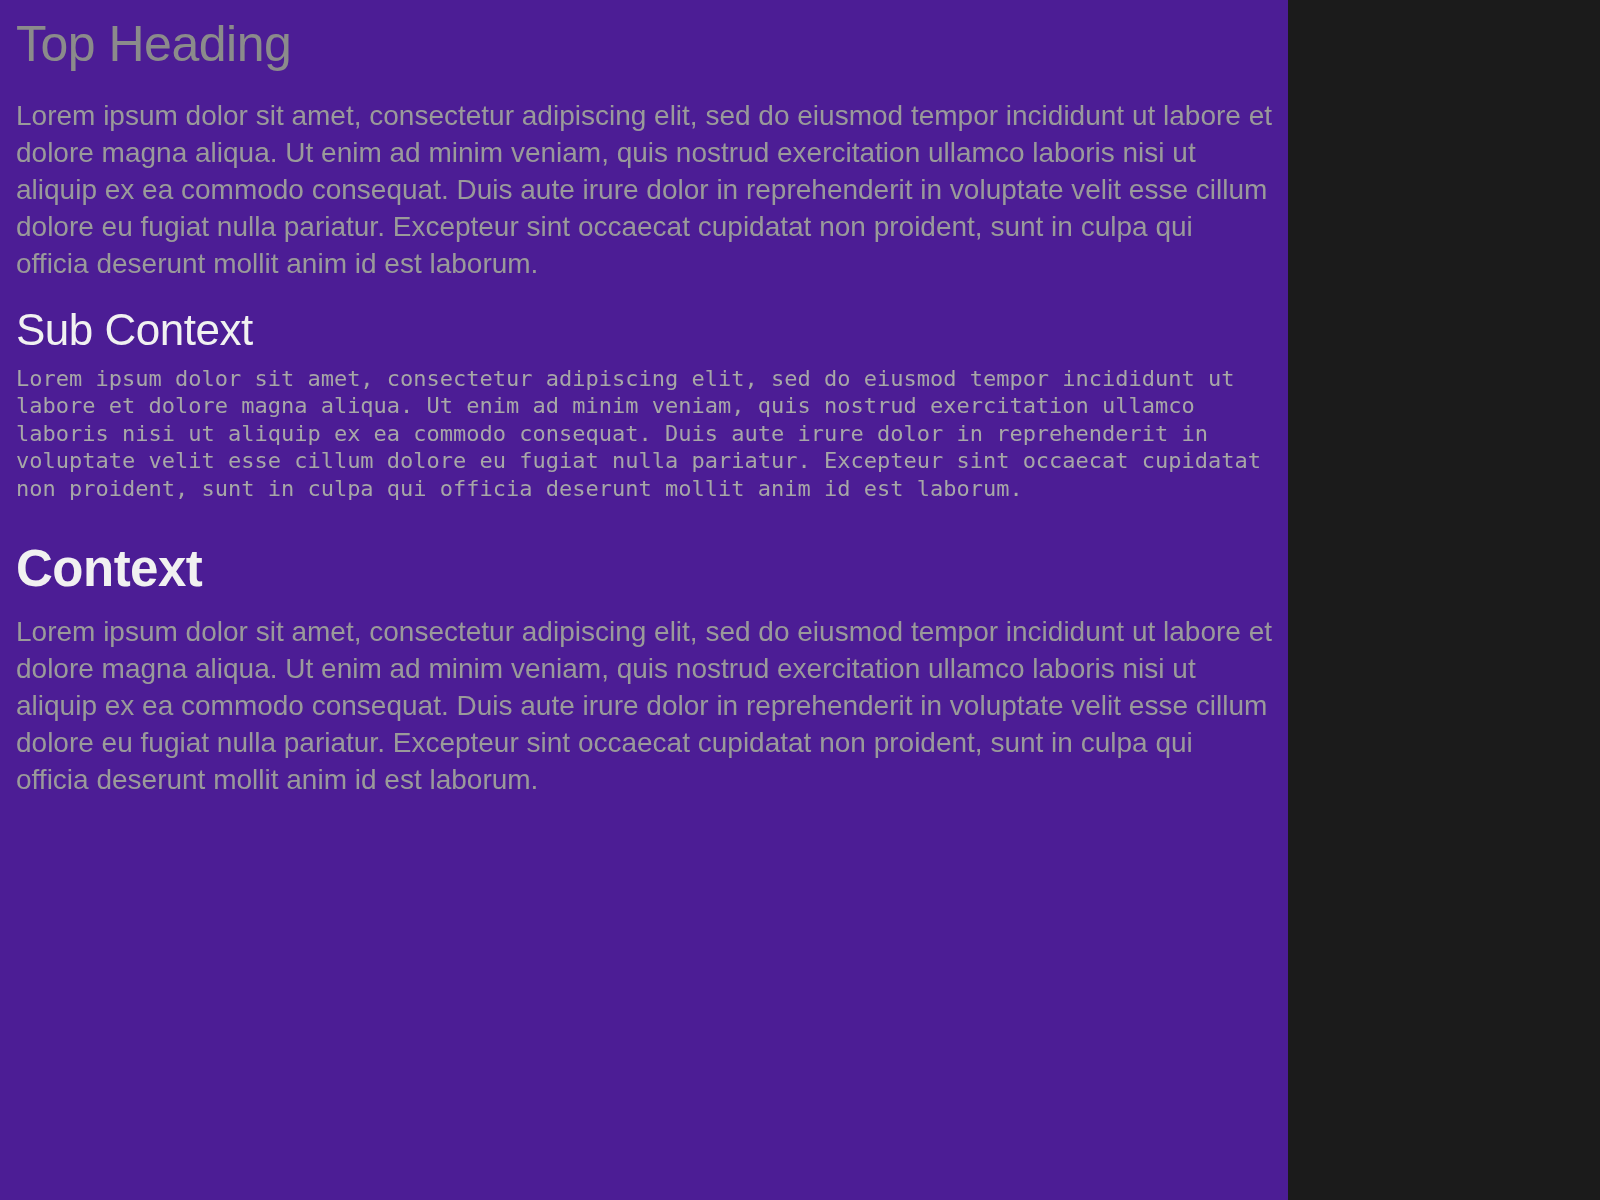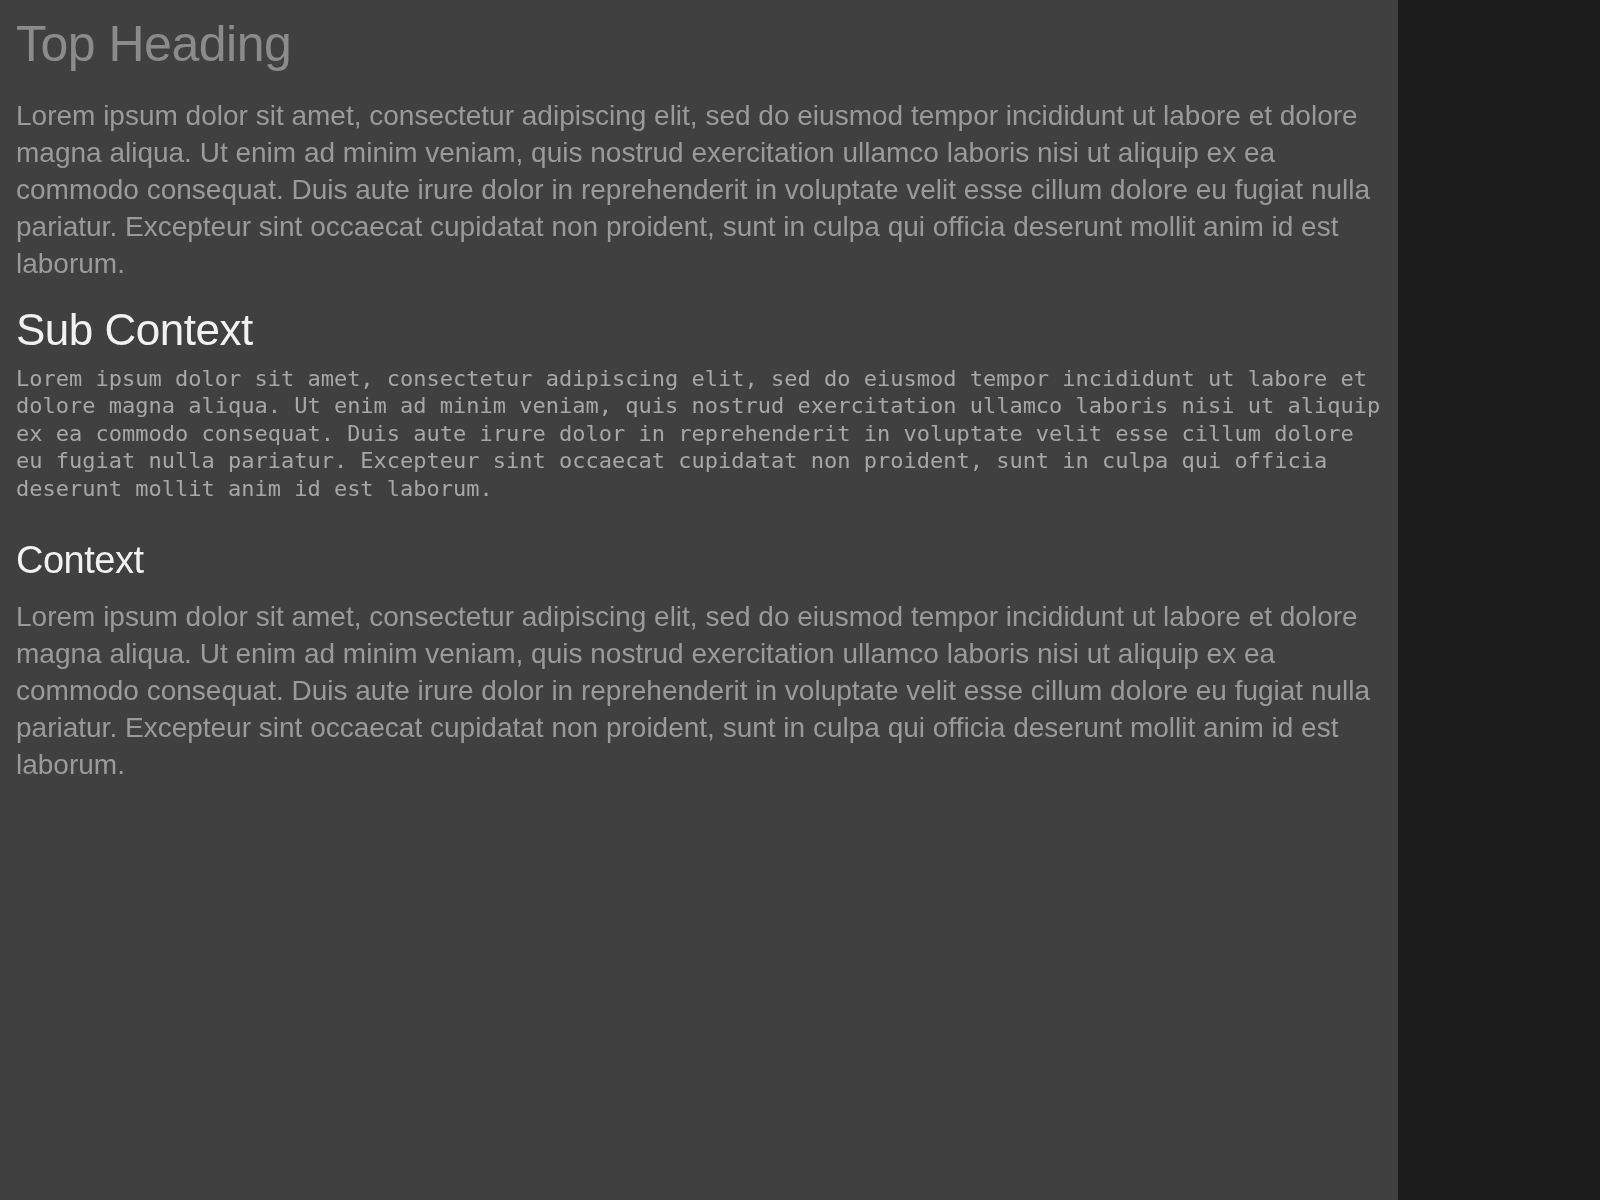--- a/index.html
+++ b/index.html
@@ -8,24 +8,24 @@
     width: 100%;
     height: 100%;
   }
   body {
     background: #1b1b1b;
     font-family: "Liberation Sans", sans-serif;
     -webkit-font-smoothing: antialiased;
   }
   .page {
     box-sizing: border-box;
-    width: 1398px;
+    width: 1288px;
     min-height: 1200px;
     padding: 8px 16px;
-    background: #404040;
+    background: #4c1d95;
   }
   .content {
     max-width: 1524px;
   }
   h1.top-heading {
     font-size: 50px;
     line-height: 1.2;
     font-weight: 300;
     color: #8b8b8b;
     margin: 6px 0 23px 0;
@@ -33,23 +33,23 @@
   }
   h2.sub-heading {
     font-size: 44px;
     line-height: 1.2;
     font-weight: 300;
     color: #f1f1f1;
     margin: 22px 0 8px 0;
     letter-spacing: -0.5px;
   }
   h3.context-heading {
-    font-size: 38px;
+    font-size: 51px;
     line-height: 1.2;
-    font-weight: 400;
+    font-weight: 700;
     color: #f1f1f1;
     margin: 36px 0 14px 0;
     letter-spacing: -0.5px;
   }
   p.body-text {
     font-family: "Liberation Sans", sans-serif;
     font-weight: 300;
     font-size: 28px;
     line-height: 37px;
     color: #9a9a9a;

